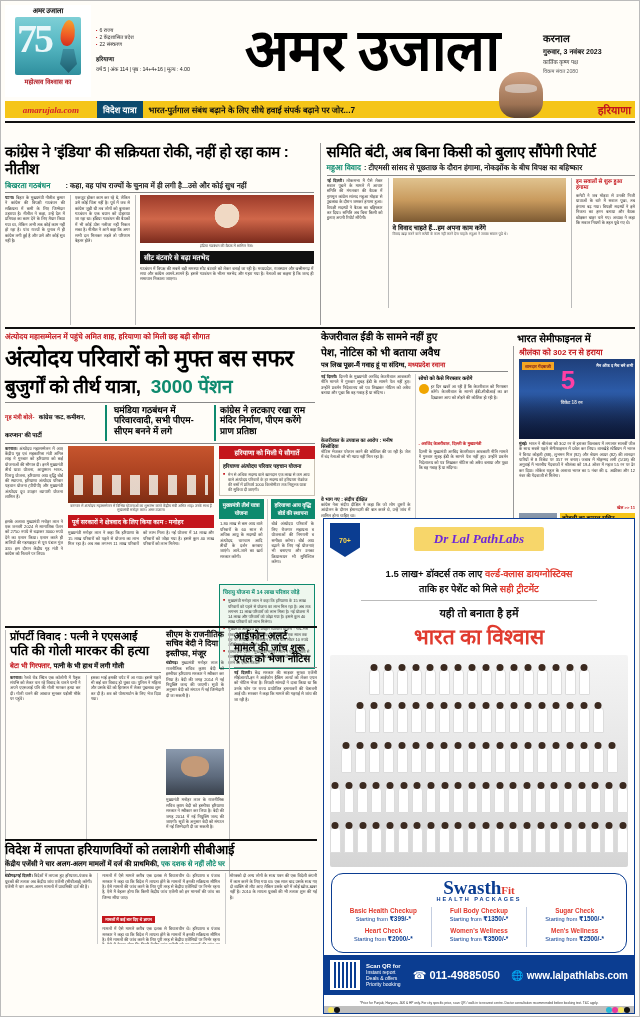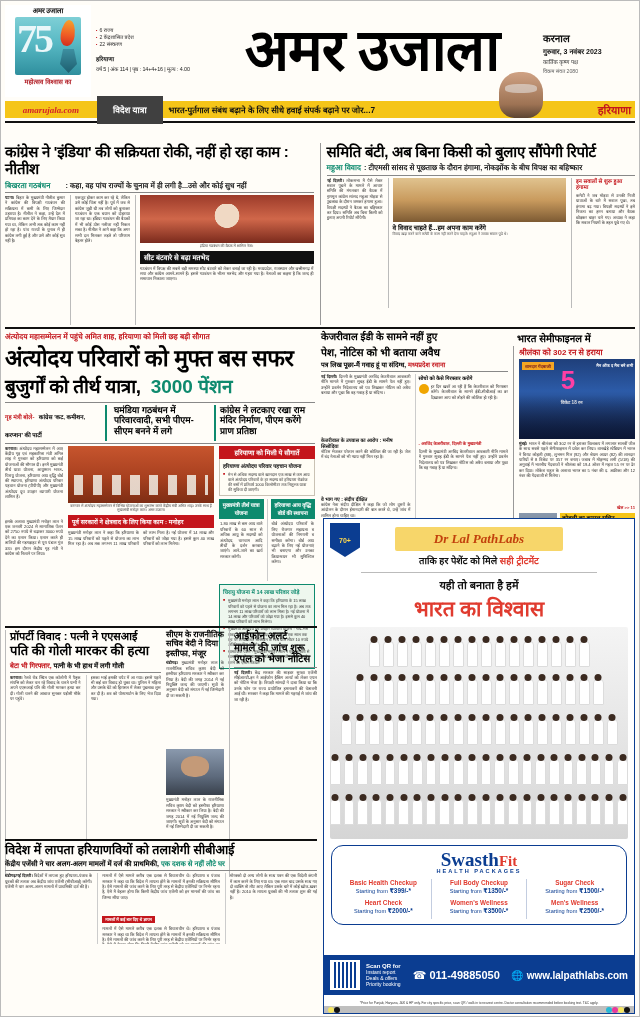--- a/index.html
+++ b/index.html
@@ -63,22 +63,22 @@
   .mh-right .samvat { font-size:5.6px; color:#333; margin-top:2px; }
   .mh-right .vikram { font-size:5.2px; color:#666; margin-top:1px; }
 
   
   .yellowbar{
     height:17px; background:#f5c518; display:flex; align-items:center;
     position:relative; margin:0 4px;
   }
   .yb-site{ width:92px; text-align:center; font-size:9px; font-weight:bold; color:#d4252a;
             font-family:"Liberation Serif",serif; font-style:italic;}
-  .yb-tag{ background:#404040; color:#fff; font-size:8.5px; font-weight:bold;
-           padding:2px 16px; height:28px; display:flex; align-items:center; }
+  .yb-tag{ background:#0c4a6e; color:#fff; font-size:8.5px; font-weight:bold;
+           padding:2px 6px; height:17px; display:flex; align-items:center; }
   .yb-head{ flex:1; font-size:8.3px; font-weight:bold; color:#111; padding-left:6px; }
   .yb-state{ font-size:11px; font-weight:bold; color:#c4161c; padding-right:4px; }
   .mh-face{
     position:absolute; right:92px; bottom:0; width:44px; height:46px;
     background:linear-gradient(180deg,#cfa284 0%,#9e7354 70%,#5c4432 100%);
     border-radius:45% 45% 35% 35%; z-index:3;
   }
   .mh-face::after{
     content:""; position:absolute; left:6px; top:12px; width:32px; height:9px;
     background:#e8e8e8; border-radius:40%; opacity:.55;
@@ -148,24 +148,24 @@
     background:#ffffff; border:1px solid #0b3d91; overflow:hidden;
   }
   .ad-top{ background:#fff; padding:6px 8px 2px; position:relative; }
   .ad-badge{
     position:absolute; left:6px; top:4px; width:30px; height:34px;
     background:#0b3d91; color:#ffd84d; font-size:7px; font-weight:bold;
     display:flex; align-items:center; justify-content:center;
     clip-path:polygon(0 0,100% 0,100% 72%,50% 100%,0 72%);
   }
   .ad-logo{
-    width:168px; margin:2px auto 0; background:#f7d66a; text-align:center;
+    width:130px; margin:2px auto 0; background:#f7d66a; text-align:center;
     padding:4px 2px; border-radius:2px;
     font-family:"Liberation Serif",serif; font-style:italic; font-weight:bold;
-    font-size:13px; color:#c2410c;
+    font-size:13px; color:#6d28d9;
   }
   .ad-line1{ text-align:center; font-size:9.5px; font-weight:bold; color:#111; margin-top:14px; line-height:1.45;}
   .ad-line1 .hi{ color:#e03b2f; }
   .ad-line2{ text-align:center; font-size:11px; font-weight:bold; color:#111; margin-top:4px;
              border-top:1px solid #bbb; padding-top:4px; width:76%; margin-left:auto; margin-right:auto;}
   .ad-big{ text-align:center; font-size:21px; font-weight:bold; color:#e03b2f; margin-top:2px;
            font-family:"Liberation Serif",serif;}
   .ad-photo{
     margin:5px 6px 0; height:212px; position:relative; overflow:hidden;
     background:linear-gradient(180deg,#f4f4f4 0%,#e3e3e3 60%,#d5d5d5 100%);
@@ -181,21 +181,21 @@
   .ad-photo .pp::before{
     content:""; position:absolute; left:50%; top:-6px; transform:translateX(-50%);
     width:7px; height:7px; border-radius:50%;
     background:#3b2a20;
   }
   .ad-pkg{ margin:6px 7px 0; border:1px solid #0b3d91; border-radius:12px; padding:6px 4px 5px; }
   .ad-pkg-title{ text-align:center; font-family:"Liberation Serif",serif; font-weight:bold;
                  font-size:19px; color:#0b3d91; line-height:1; margin-top:-14px;
                  background:#fff; display:inline-block; padding:0 8px; position:relative; left:50%;
                  transform:translateX(-50%);}
-  .ad-pkg-title .fit{ color:#e03b2f; font-size:15px;}
+  .ad-pkg-title .fit{ color:#e03b2f; font-size:11px;}
   .ad-pkg-sub{ text-align:center; font-size:5.6px; letter-spacing:2px; color:#0b3d91; font-weight:bold; margin-top:-2px;}
   .pkg-grid{ display:flex; margin-top:5px; }
   .pkg-col{ flex:1; text-align:center; border-right:1px solid #c3cde0; }
   .pkg-col:last-child{ border-right:none; }
   .pkg-name{ font-size:6.4px; font-weight:bold; color:#e03b2f; }
   .pkg-price{ font-size:5.6px; color:#0b3d91; margin:1px 0 4px; }
   .pkg-price b{ font-size:6.4px; }
   .ad-footer{
     position:absolute; left:0; right:0; bottom:18px; height:40px; background:#0b3d91;
     display:flex; align-items:center; padding:0 6px; gap:6px;
@@ -537,20 +537,23 @@
     </div>
   </div>
 
   <div class="ad">
 
     <div class="ad-top">
       <div class="ad-badge">70+</div>
       <div class="ad-logo">Dr Lal PathLabs</div>
     </div>
 
+    <div class="ad-line1">
+      <span>1.5 लाख+ डॉक्टर्स तक लाए </span><span class="hi">वर्ल्ड-क्लास डायग्नोस्टिक्स</span>
+    </div>
     <div class="ad-line1" style="margin-top:1px;">
       <span>ताकि हर पेशेंट को मिले </span><span class="hi">सही ट्रीटमेंट</span>
     </div>
     <div class="ad-line2">यही तो बनाता है हमें</div>
     <div class="ad-big">भारत का विश्वास</div>
 
     <div class="ad-photo">
       <div class="row" style="top:14px;">
         <div class="pp"></div>
           <div class="pp"></div>

